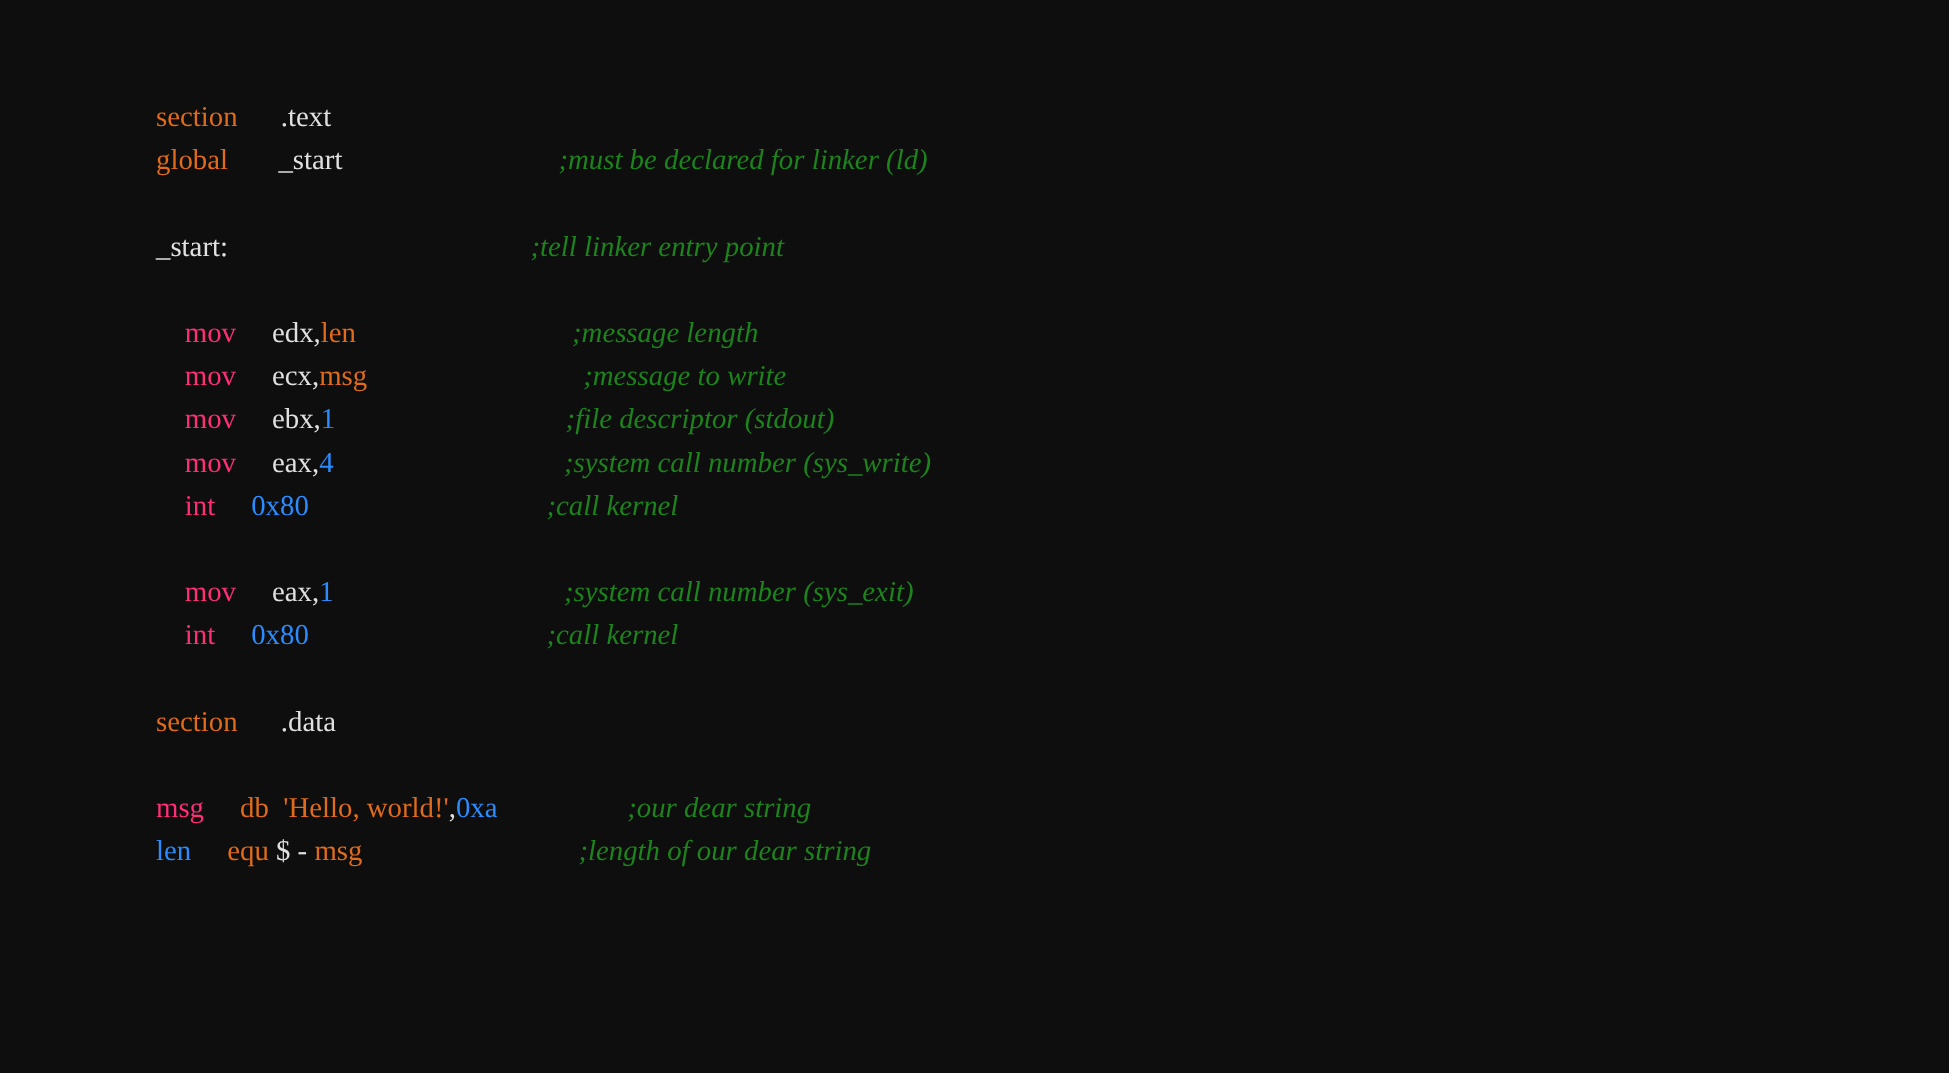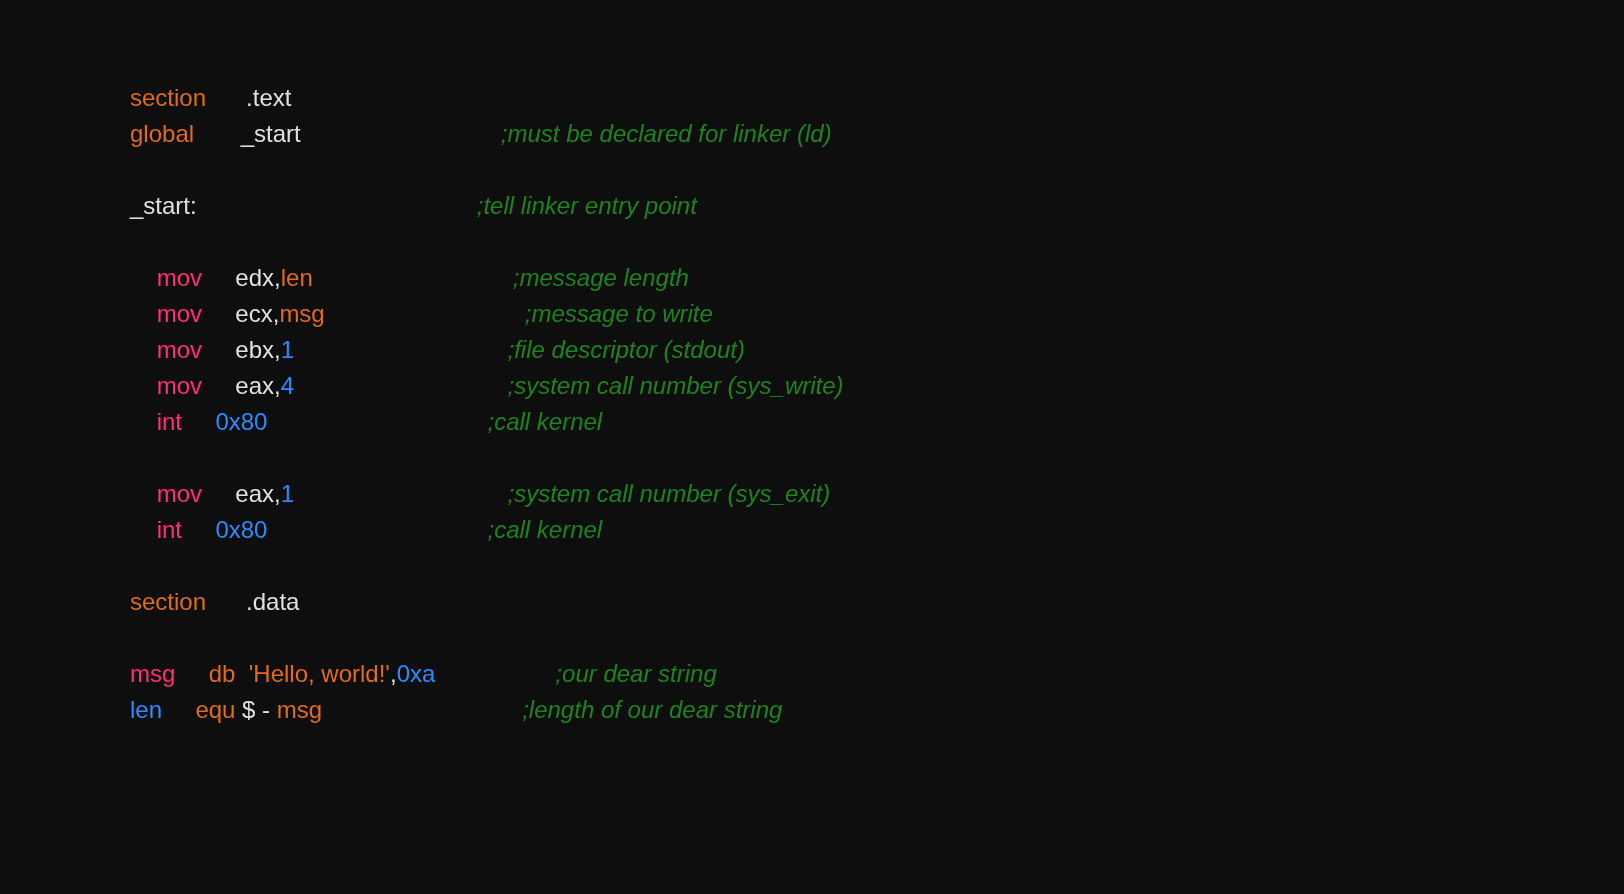--- a/index.html
+++ b/index.html
@@ -6,21 +6,21 @@
     margin:0;
     padding:0;
     background:#0e0e0e;
     width:1624px;
     height:894px;
     overflow:hidden;
   }
   pre.code{
     margin:0;
     padding:80px 0 0 130px;
-    font-family:Liberation Sans, sans-serif;
+    font-family:Liberation Serif, serif;
     font-size:24px;
     line-height:36px;
     color:#d8d8d8;
     white-space:pre;
   }
   .kw     { color:#e06b1a; }
   .instr  { color:#ff2e77; }
   .num    { color:#2a8cff; }
   .str    { color:#e06b1a; }
   .label  { color:#2a8cff; }

